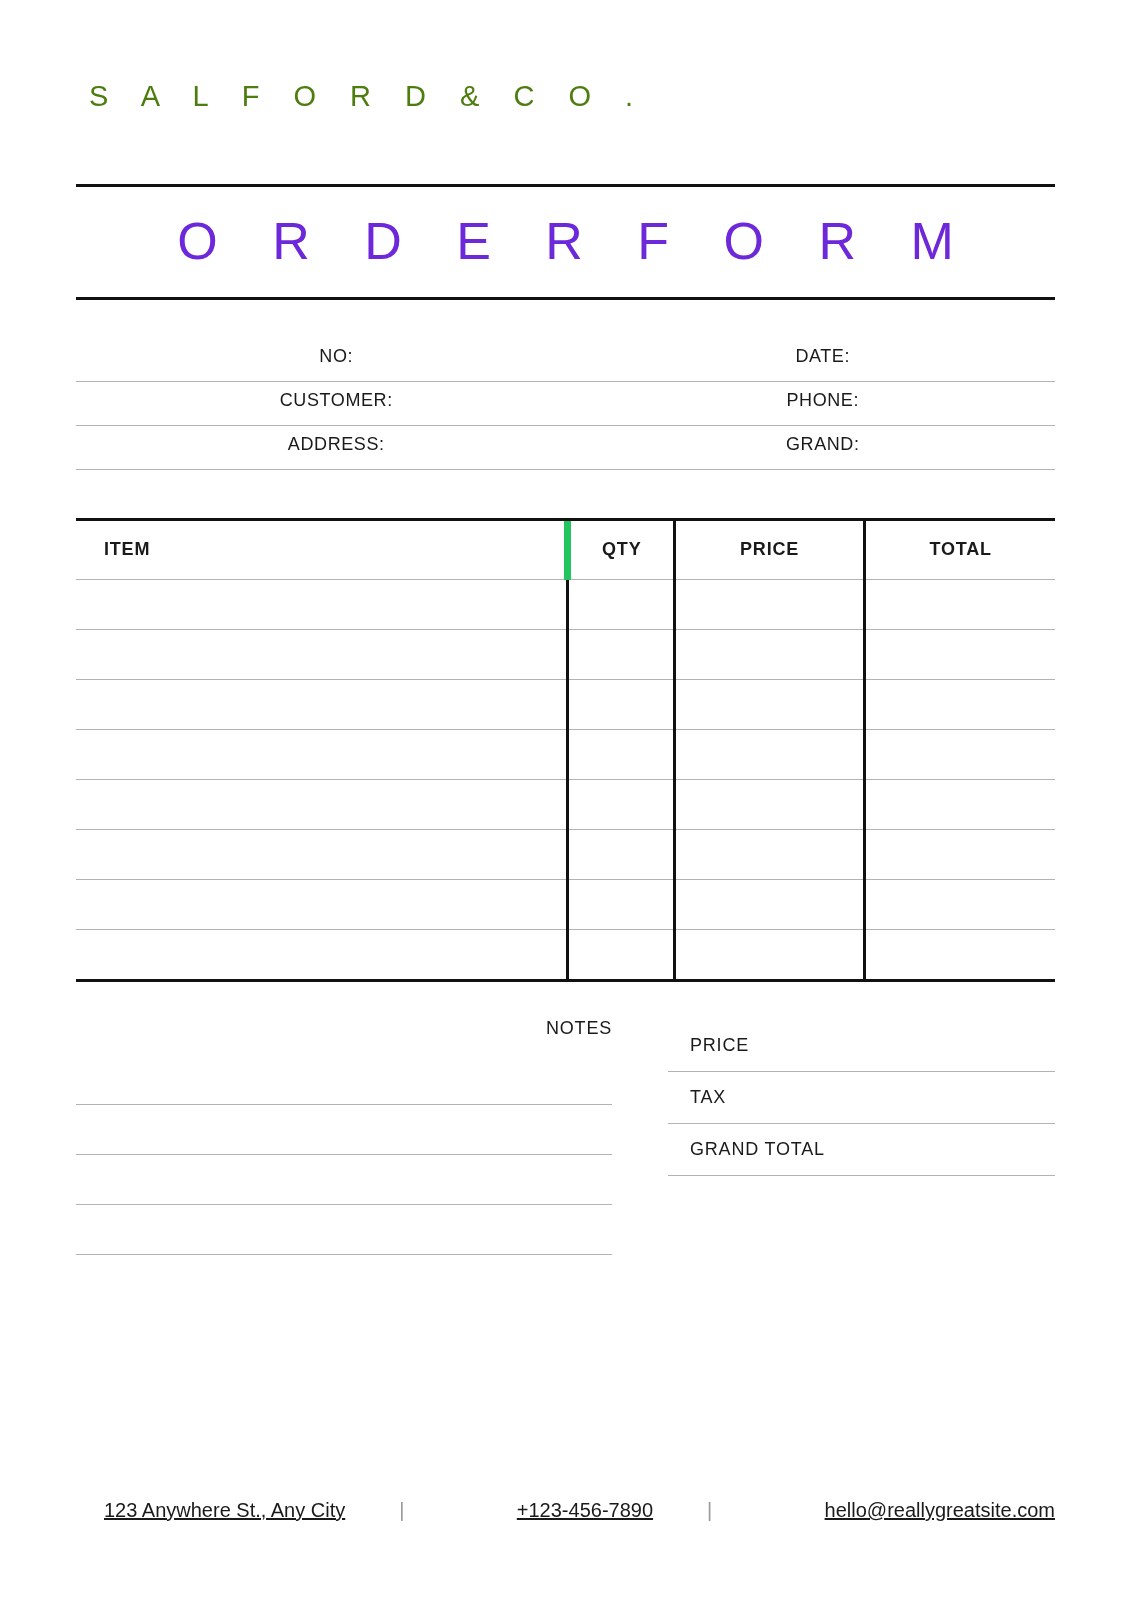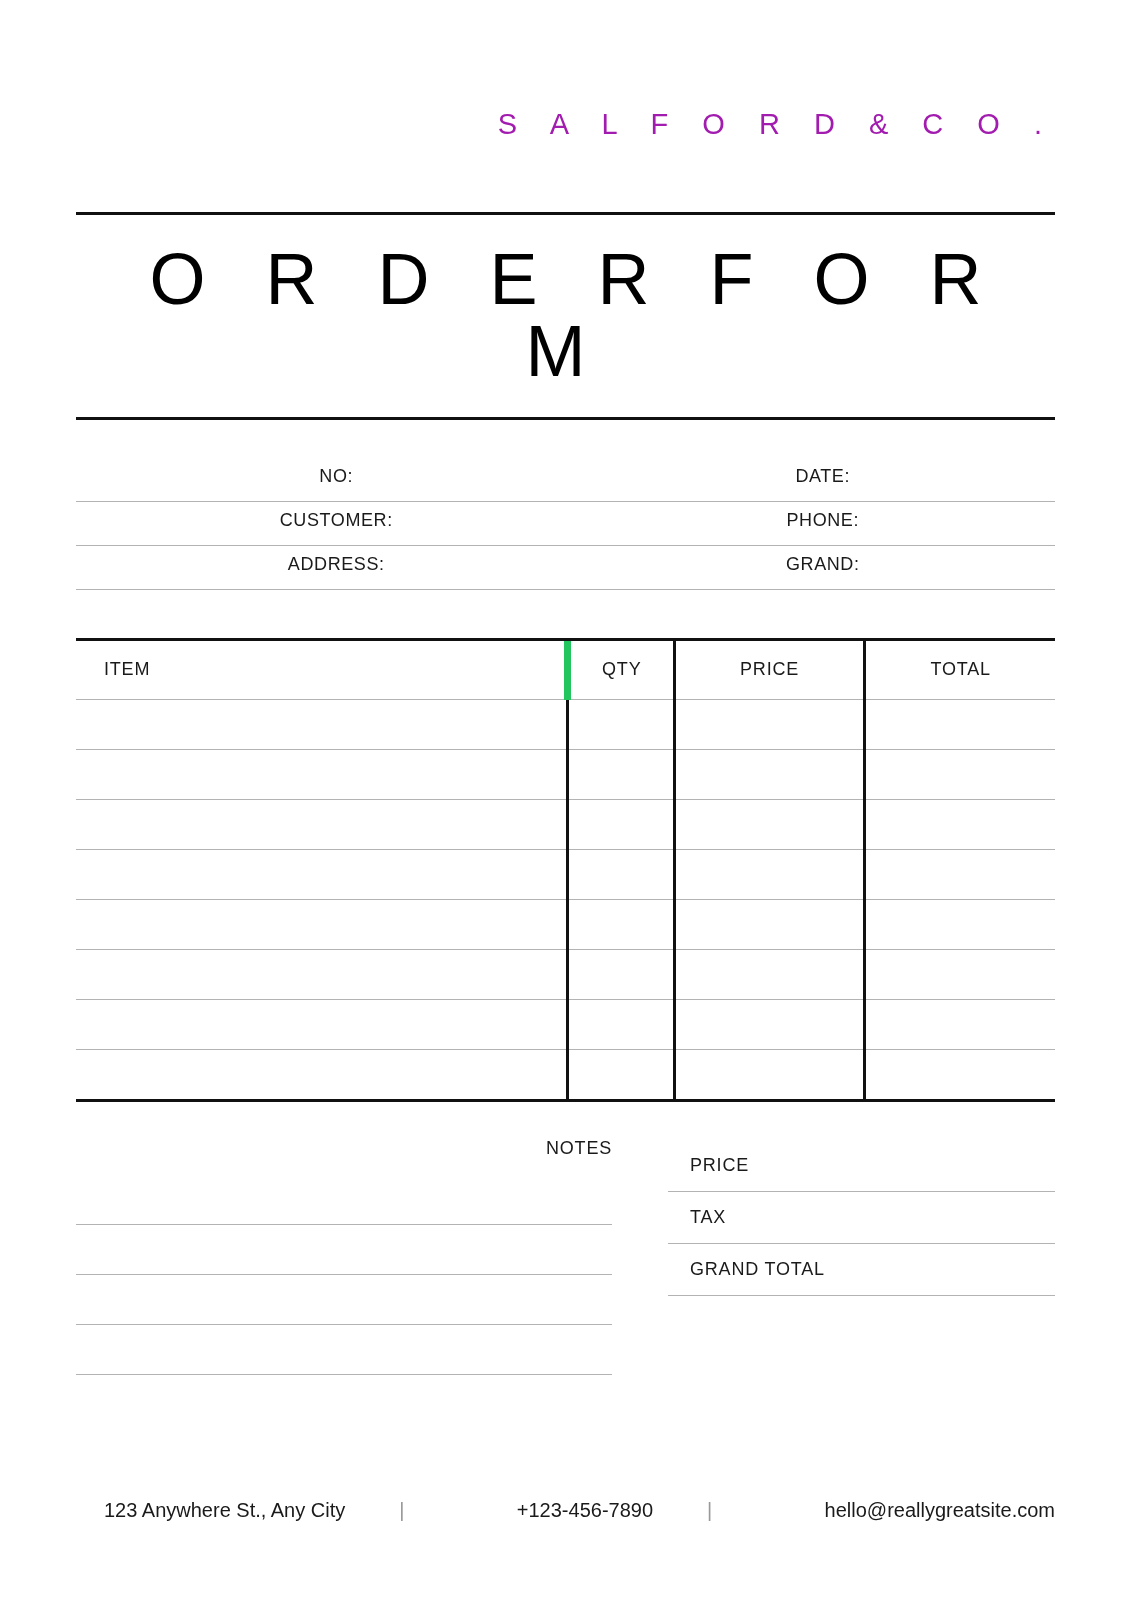--- a/index.html
+++ b/index.html
@@ -18,43 +18,43 @@
   }
   .page {
     width: 1131px;
     height: 1600px;
     padding: 0 76px;
     position: relative;
   }
 
   
   .brand {
-    text-align: right;
+    text-align: left;
     font-size: 29px;
     letter-spacing: 13px;
     font-weight: 400;
-    color: #a21caf;
-    padding-top: 108px;
+    color: #4d7c0f;
+    padding-top: 80px;
     text-indent: 13px;
   }
 
   
   .title-block {
     margin-top: 71px;
     border-top: 3px solid #111;
     border-bottom: 3px solid #111;
     padding: 28px 0 30px 0;
   }
   .title {
     text-align: center;
-    font-size: 72px;
+    font-size: 52px;
     letter-spacing: 20px;
     font-weight: 400;
     line-height: 1;
-    color: #000000;
+    color: #6d28d9;
     text-indent: 20px;
   }
 
   
   .meta {
     margin-top: 38px;
   }
   .meta-row {
     display: flex;
     border-bottom: 1px solid #b3b3b3;
@@ -75,21 +75,21 @@
     border-top: 3px solid #111;
     border-bottom: 3px solid #111;
   }
   table.items-table {
     width: 100%;
     border-collapse: collapse;
     table-layout: fixed;
   }
   table.items-table th {
     font-size: 18px;
-    font-weight: 400;
+    font-weight: 700;
     letter-spacing: 0.8px;
     color: #1a1a1a;
     height: 58px;
     vertical-align: middle;
     border-bottom: 1px solid #b3b3b3;
   }
   table.items-table td {
     height: 50px;
     border-bottom: 1px solid #b3b3b3;
   }
@@ -139,21 +139,21 @@
   .footer {
     position: absolute;
     left: 76px;
     right: 76px;
     bottom: 78px;
     display: flex;
     align-items: center;
     font-size: 20px;
     color: #1a1a1a;
   }
-  .footer-item { white-space: nowrap; }
+  .footer-item { white-space: nowrap; text-decoration: underline; }
   .footer-sep {
     color: #999;
     padding: 0 0;
   }
   .f1 { padding-left: 28px; }
   .spacer-a { flex: 0 0 54px; }
   .spacer-b { flex: 1 1 auto; }
   .spacer-c { flex: 0 0 54px; }
   .spacer-d { flex: 1 1 auto; }
 </style>

